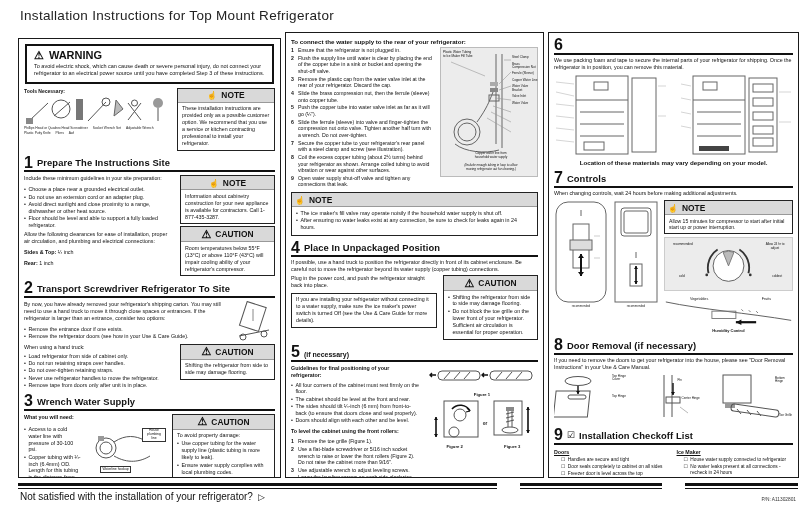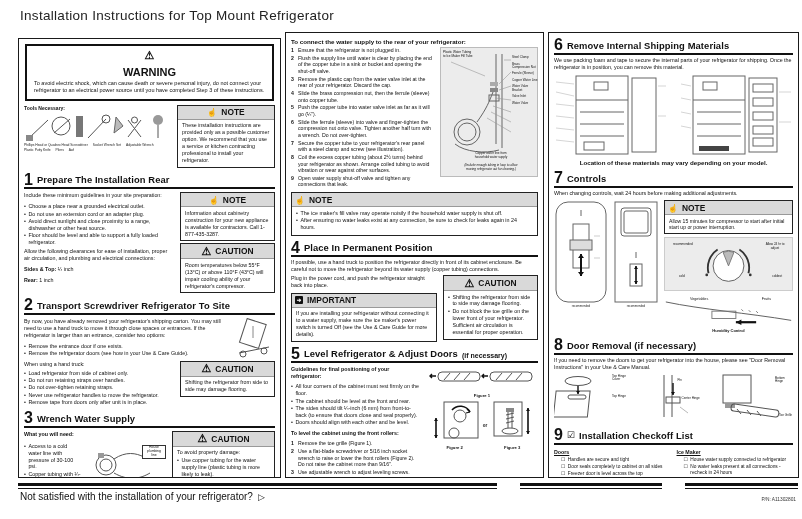--- a/index.html
+++ b/index.html
@@ -15,21 +15,21 @@
   .p-mid{left:285px;top:32px;width:259px;height:446px;}
   .p-right{left:548px;top:32px;width:251px;height:446px;}
 
   .rule{position:absolute;background:#111;}
   .footer{position:absolute;left:20px;top:491px;font-size:10px;display:flex;gap:5px;align-items:center;}
   .i-tri::before{content:"▷";font-size:9px;}
   .pn{position:absolute;right:6px;top:497px;font-size:4.8px;color:#333;}
 
   
   .warnbox{border:2px solid #111;padding:3px 7px 4px;margin:1px 1px 4px;}
-  .warn-title{display:flex;align-items:center;gap:5px;font-size:11px;font-weight:bold;flex-direction:column;}
+  .warn-title{display:flex;align-items:center;gap:5px;font-size:11px;font-weight:bold;}
   .i-warn::before{content:"⚠";font-size:11px;line-height:1;}
   .warn-body{font-size:5.5px;line-height:1.35;margin-top:2px;}
   .nbox{border:1px solid #222;background:#fff;}
   .band{display:flex;align-items:center;justify-content:center;gap:4px;background:var(--band);
         font-weight:bold;font-size:8.4px;padding:1.5px 3px;border-bottom:.5px solid #999;}
   .i-note::before{content:"☝";font-size:8px;line-height:1;}
   .i-imp{display:inline-flex;align-items:center;justify-content:center;width:8px;height:8px;background:#111;color:#fff;font-size:5.5px;border-radius:1px;}
   .i-imp::before{content:"➔";}
   .nb-body{padding:2.5px 4px;font-size:5.3px;line-height:1.32;}
   .nb-body .bl{margin-bottom:1px;}
@@ -142,21 +142,21 @@
         <div class="band">
           <span class="i-note"></span>
           <span>NOTE</span>
         </div>
         <div class="nb-body">These installation instructions are provided only as a possible customer option. We recommend that you use a service or kitchen contracting professional to install your refrigerator.</div>
       </div>
     </div>
 
     <div class="sech">
       <span class="n">1</span>
-      <span class="t">Prepare The Installation Rear</span>
+      <span class="t">Prepare The Instructions Site</span>
     </div>
     <div class="row">
       <div class="col" style="width:150px">
         <div class="p">Include these minimum guidelines in your site preparation:</div>
         <div>
             <div class="bl">
               <span class="lt">Choose a place near a grounded electrical outlet.</span>
             </div>
             <div class="bl">
               <span class="lt">Do not use an extension cord or an adapter plug.</span>
@@ -393,31 +393,27 @@
             <span class="lt">The ice maker's fill valve may operate noisily if the household water supply is shut off.</span>
           </div>
           <div class="bl">
             <span class="lt">After ensuring no water leaks exist at any connection, be sure to check for leaks again in 24 hours.</span>
           </div>
         </div>
     </div>
 
     <div class="sech">
       <span class="n">4</span>
-      <span class="t">Place In Permanent Position</span>
+      <span class="t">Place In Unpackaged Position</span>
     </div>
     <div class="p" style="margin-top:2px">If possible, use a hand truck to position the refrigerator directly in front of its cabinet enclosure. Be careful not to move the refrigerator beyond its water supply (copper tubing) connections.</div>
     <div class="row" style="margin-top:1px">
       <div class="col" style="width:146px">
         <div class="p">Plug in the power cord, and push the refrigerator straight back into place.</div>
         <div class="nbox">
-          <div class="band" style="justify-content:flex-start">
-              <span class="i-imp"></span>
-              <span>IMPORTANT</span>
-            </div>
           <div class="nb-body">If you are installing your refrigerator without connecting it to a water supply, make sure the ice maker's power switch is turned Off (see the Use &amp; Care Guide for more details).</div>
         </div>
       </div>
       <div class="col" style="flex:1">
         <div class="nbox">
           <div class="band">
               <span class="i-warn"></span>
               <span>CAUTION</span>
             </div>
           <div class="nb-body">
@@ -427,21 +423,20 @@
               <div class="bl">
                 <span class="lt">Do not block the toe grille on the lower front of your refrigerator. Sufficient air circulation is essential for proper operation.</span>
               </div>
             </div>
         </div>
       </div>
     </div>
 
     <div class="sech">
       <span class="n">5</span>
-      <span class="t">Level Refrigerator &amp; Adjust Doors</span>
       <span class="suf">(if necessary)</span>
     </div>
     <div class="row">
       <div class="col" style="flex:1">
         <div class="p b" style="margin-bottom:1px">Guidelines for final positioning of your refrigerator:</div>
         <div>
             <div class="bl">
               <span class="lt">All four corners of the cabinet must rest firmly on the floor.</span>
             </div>
             <div class="bl">
@@ -524,21 +519,20 @@
         </div>
       </div>
     </div>
 
   </div>
 
   <div class="panel p-right">
 
     <div class="sech" style="margin-top:1px">
       <span class="n">6</span>
-      <span class="t">Remove Internal Shipping Materials</span>
     </div>
     <div class="p" style="margin-top:2px">We use packing foam and tape to secure the internal parts of your refrigerator for shipping. Once the refrigerator is in position, you can remove this material.</div>
     <div class="fridges">
       <svg width="114" height="86" viewBox="0 0 114 86">
         <g stroke="#666" fill="none" stroke-width="1">
           <rect x="22" y="4" width="52" height="78"></rect>
             <line x1="22" y1="28" x2="74" y2="28"></line>
           <rect x="78" y="6" width="24" height="74"></rect>
           <line x1="26" y1="40" x2="70" y2="40"></line>
             <line x1="26" y1="52" x2="70" y2="52"></line>

